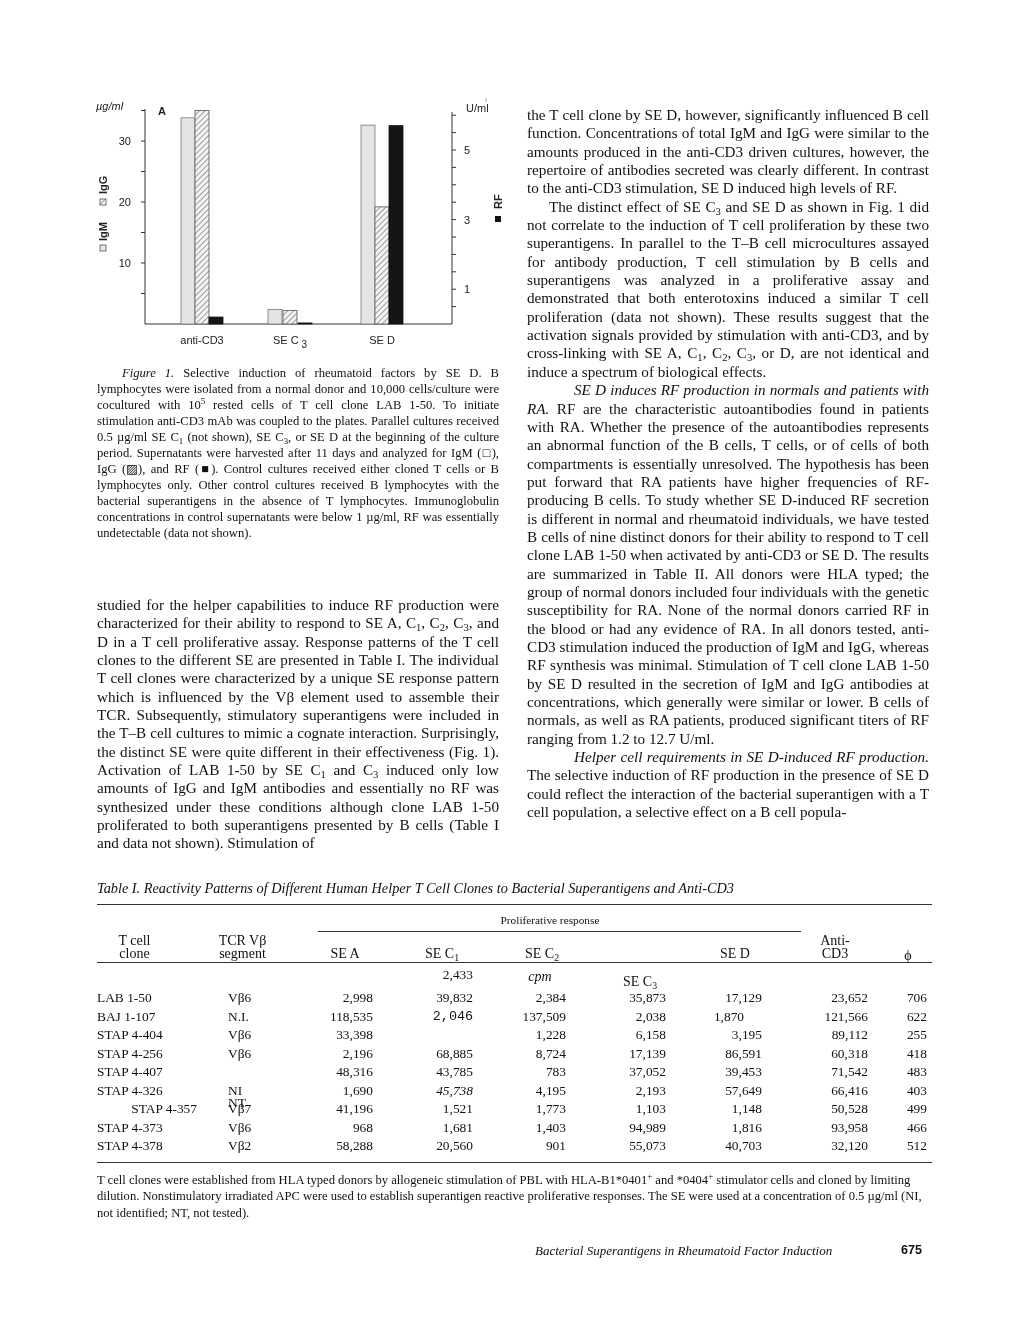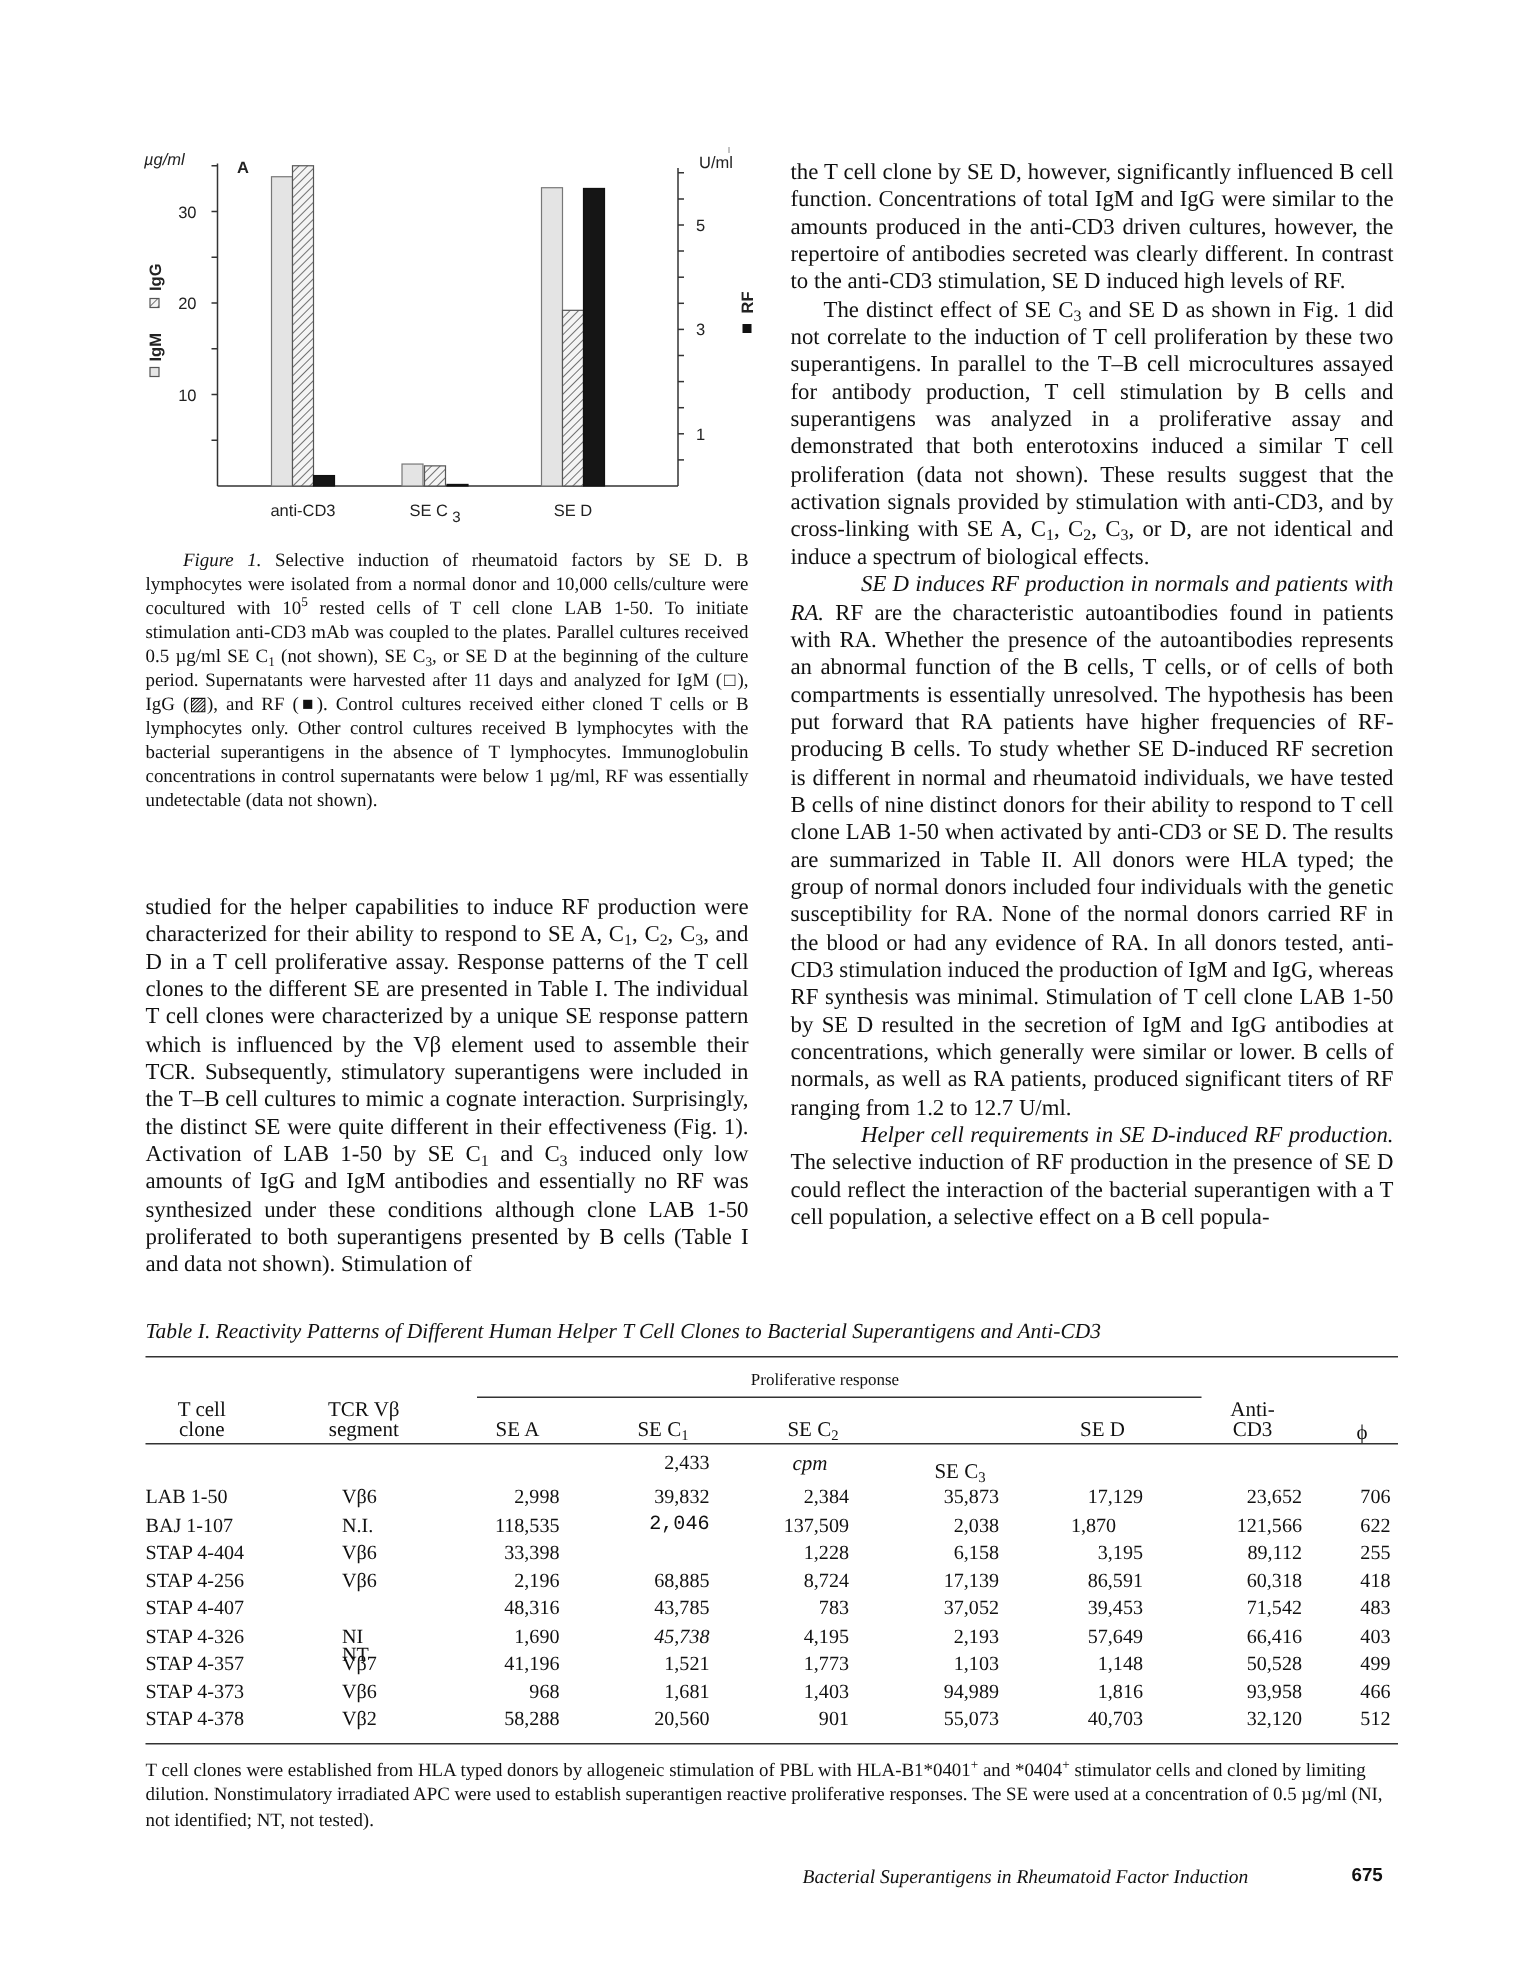--- a/index.html
+++ b/index.html
@@ -190,21 +190,21 @@
     <div class="td num" style="left: 880px; width: 47px; top: 1063.2px;">483</div>
     <div class="td" style="left: 97px; width: 100px; top: 1081.75px;">STAP 4-326</div>
     <div class="td" style="left: 228px; width: 60px; top: 1081.75px;">NI</div>
     <div class="td num" style="left: 300px; width: 73px; top: 1081.75px;">1,690</div>
     <div class="td num" style="left: 400px; width: 73px; top: 1081.75px; font-style: italic;">45,738</div>
     <div class="td num" style="left: 500px; width: 66px; top: 1081.75px;">4,195</div>
     <div class="td num" style="left: 600px; width: 66px; top: 1081.75px;">2,193</div>
     <div class="td num" style="left: 696px; width: 66px; top: 1081.75px;">57,649</div>
     <div class="td num" style="left: 795px; width: 73px; top: 1081.75px;">66,416</div>
     <div class="td num" style="left: 880px; width: 47px; top: 1081.75px;">403</div>
-    <div class="td" style="left: 97px; width: 100px; top: 1100.3px;">STAP 4-357</div>
+    <div class="td" style="left: 97px; width: 100px; top: 1100.3px; text-align: right;">STAP 4-357</div>
     <div class="td" style="left: 228px; width: 60px; top: 1100.3px;">Vβ7</div>
     <div class="td num" style="left: 300px; width: 73px; top: 1100.3px;">41,196</div>
     <div class="td num" style="left: 400px; width: 73px; top: 1100.3px;">1,521</div>
     <div class="td num" style="left: 500px; width: 66px; top: 1100.3px;">1,773</div>
     <div class="td num" style="left: 600px; width: 66px; top: 1100.3px;">1,103</div>
     <div class="td num" style="left: 696px; width: 66px; top: 1100.3px;">1,148</div>
     <div class="td num" style="left: 795px; width: 73px; top: 1100.3px;">50,528</div>
     <div class="td num" style="left: 880px; width: 47px; top: 1100.3px;">499</div>
     <div class="td" style="left: 97px; width: 100px; top: 1118.85px;">STAP 4-373</div>
     <div class="td" style="left: 228px; width: 60px; top: 1118.85px;">Vβ6</div>

